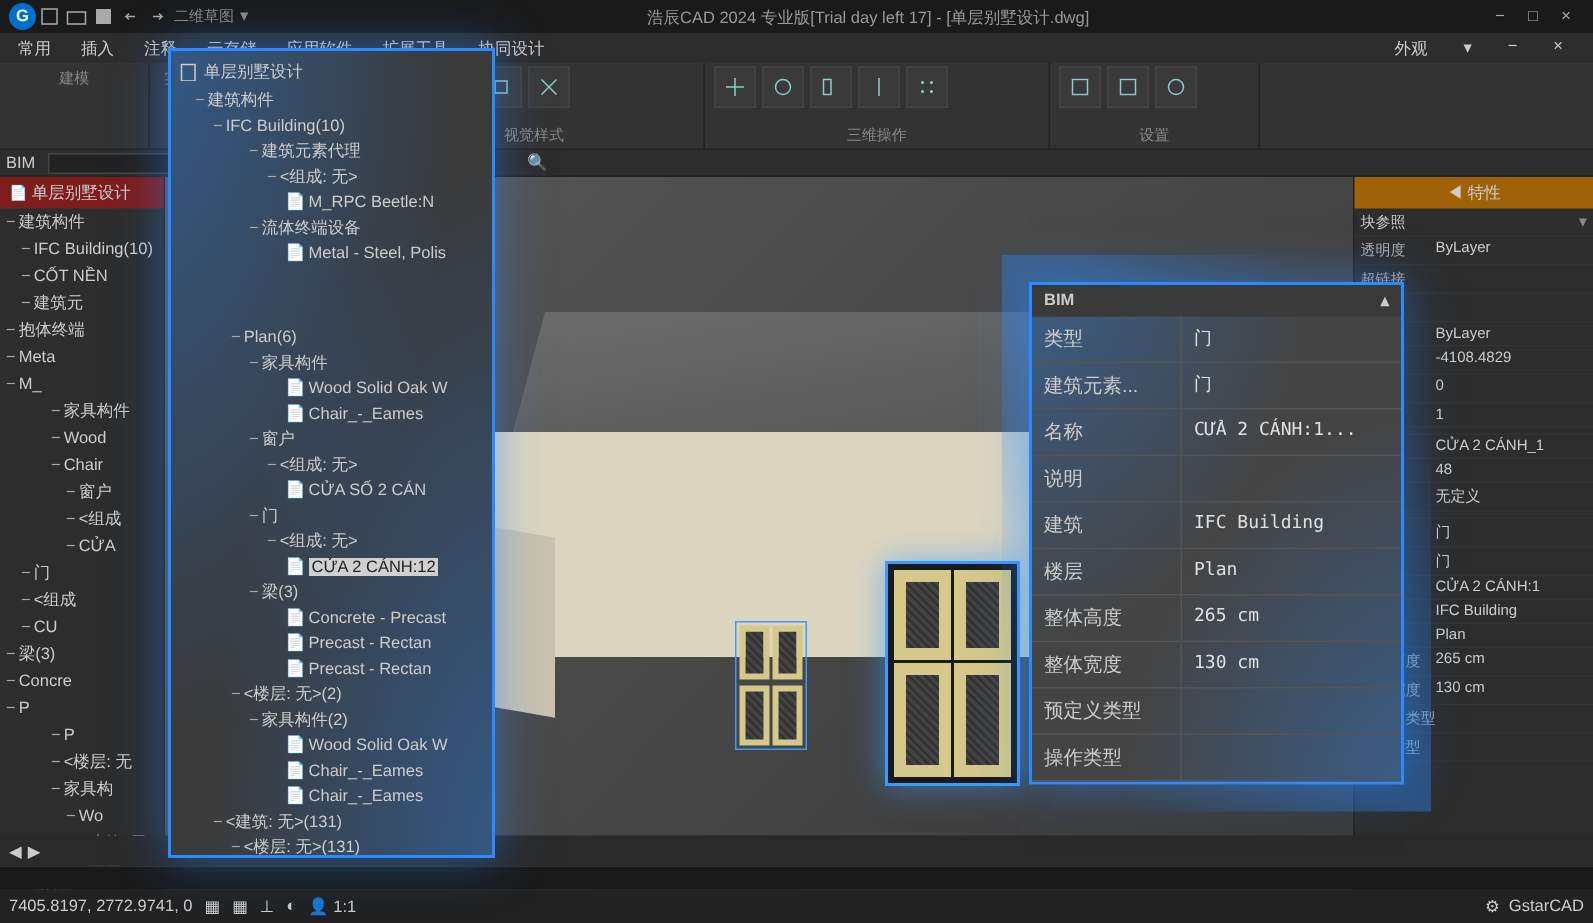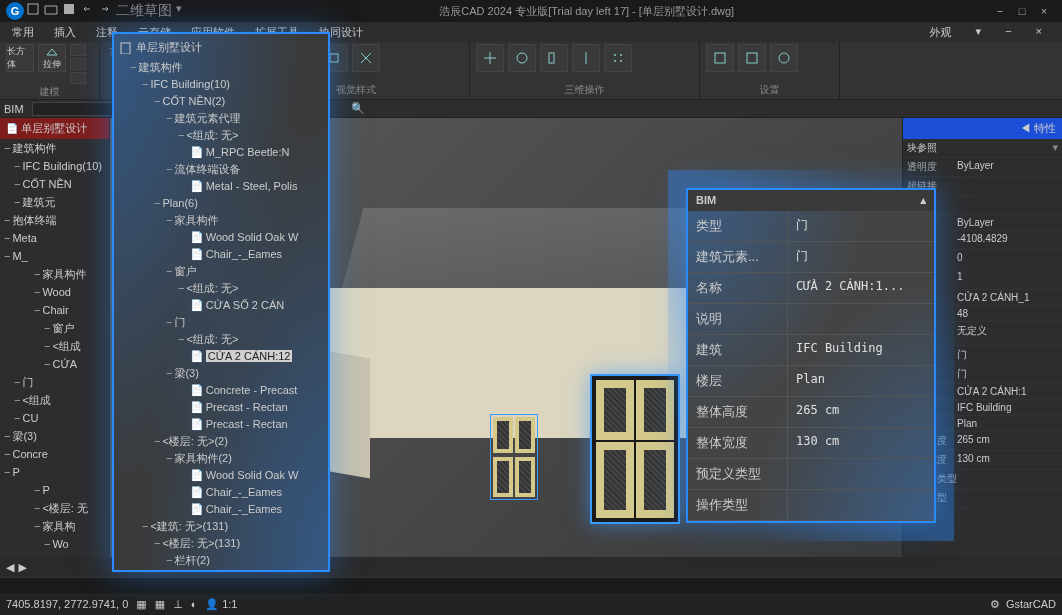--- a/index.html
+++ b/index.html
@@ -42,21 +42,21 @@
 .door-highlight .dp2{top:4px;right:4px;width:38px;height:60px}
 .door-highlight .dp3{bottom:4px;left:4px;width:38px;height:76px}
 .door-highlight .dp4{bottom:4px;right:4px;width:38px;height:76px}
 .door-small{position:absolute;top:296px;left:380px;width:48px;height:86px;border:1px solid #3a9aff}
 .door-small .dpanel{position:absolute;border:4px solid #d4c88a;background:repeating-linear-gradient(45deg,#444 0 2px,#333 2px 4px)}
 .door-small .dp1{top:2px;left:2px;width:20px;height:36px}
 .door-small .dp2{top:2px;right:2px;width:20px;height:36px}
 .door-small .dp3{bottom:2px;left:2px;width:20px;height:40px}
 .door-small .dp4{bottom:2px;right:2px;width:20px;height:40px}
 .right-panel{width:160px;background:#2d2d2d;border-left:1px solid #222;display:flex;flex-direction:column}
-.prop-header{background:#1d4ed8;padding:3px 6px;display:flex;justify-content:flex-end;align-items:center}
+.prop-header{background:#a16207;padding:3px 6px;display:flex;justify-content:center;align-items:center}
 .prop-row{display:flex;padding:2px 4px;border-bottom:1px solid #333}
 .prop-row .k{width:50px;color:#aaa;font-size:10px}
 .prop-row .v{flex:1;color:#ccc;font-size:10px}
 .popup-tree{position:absolute;top:32px;left:112px;width:218px;height:540px;background:#3a3a3a;border:2px solid #2a8aff;box-shadow:0 0 30px rgba(42,138,255,.5);padding:4px;overflow:hidden;z-index:10}
 .popup-tree::before{content:"";position:absolute;top:-12px;left:-12px;right:-12px;bottom:-12px;background:radial-gradient(ellipse at top left,rgba(42,138,255,.4),transparent 60%),radial-gradient(ellipse at bottom right,rgba(42,138,255,.4),transparent 60%);z-index:-1}
 .pt-title{display:flex;align-items:center;gap:4px;padding:2px}
 .pt-title svg{width:12px;height:12px;fill:#ccc}
 .pt-tree{font-size:11px;line-height:17px;margin-top:2px}
 .pt-item{white-space:nowrap;overflow:hidden}
 .pt-item .t{color:#aaa;margin-right:2px}
@@ -88,21 +88,21 @@
       </svg>
     <svg class="ti">
         <rect x="2" y="2" width="10" height="10" fill="#aaa"></rect>
       </svg>
     <svg class="ti">
         <path d="M10 7H4l2-2M4 7l2 2" stroke="#aaa" fill="none"></path>
       </svg>
     <svg class="ti">
         <path d="M4 7h6l-2-2M10 7l-2 2" stroke="#aaa" fill="none"></path>
       </svg>
-    <span style="color:#888;font-size:14px">二维草图</span>
+    <span style="color:#888;font-size:10px">二维草图</span>
     <span style="color:#888">▾</span>
   </div>
   <div class="tb-spacer">浩辰CAD 2024 专业版[Trial day left 17] - [单层别墅设计.dwg]</div>
   <div class="wc">
     <span>−</span>
     <span>□</span>
     <span>×</span>
   </div>
 </div>
 
@@ -117,39 +117,20 @@
   <div class="dropdown">
     <span>外观</span>
     <span>▾</span>
     <span>−</span>
     <span>×</span>
   </div>
 </div>
 
 <div class="ribbon">
   <div class="ribbon-group" style="width:100px">
-    <div class="rg-icons">
-      <div class="ri big">
-          <svg>
-            <rect x="2" y="2" width="10" height="10" stroke="#8cc" fill="none"></rect>
-          </svg>
-          <span style="font-size:9px">长方体</span>
-        </div>
-      <div class="ri big">
-          <svg>
-            <path d="M2 10l5-6 5 6z" stroke="#8cc" fill="none"></path>
-          </svg>
-          <span style="font-size:9px">拉伸</span>
-        </div>
-      <div style="display:flex;flex-direction:column;gap:2px">
-        <div class="ri" style="width:16px;height:12px"></div>
-        <div class="ri" style="width:16px;height:12px"></div>
-        <div class="ri" style="width:16px;height:12px"></div>
-      </div>
-    </div>
     <div class="rg-label">建模</div>
   </div>
   <div class="ribbon-group" style="width:40px">
     <div class="rg-label">实体</div>
   </div>
   <div class="ribbon-group" style="width:220px;margin-left:110px">
     <div class="rg-icons">
       <div class="ri big">
           <svg>
             <rect x="2" y="4" width="10" height="6" stroke="#8cc" fill="none"></rect>
@@ -388,27 +369,26 @@
 <div class="popup-tree">
   <div class="pt-title">
       <svg>
         <rect x="1" y="1" width="9" height="11" fill="none" stroke="#ccc"></rect>
       </svg>
       <span>单层别墅设计</span>
     </div>
   <div class="pt-tree" id="pt-tree">
       <div class="pt-item" style="padding-left: 12px;"><span class="t">−</span>建筑构件</div>
       <div class="pt-item" style="padding-left: 24px;"><span class="t">−</span>IFC Building(10)</div>
-      <div class="pt-item" style="padding-left: 36px;"><span class="t">−</span>CỐT NỀN(2)</div>
       <div class="pt-item" style="padding-left: 48px;"><span class="t">−</span>建筑元素代理</div>
       <div class="pt-item" style="padding-left: 60px;"><span class="t">−</span>&lt;组成: 无&gt;</div>
       <div class="pt-item" style="padding-left: 72px;"><span class="t">📄</span>M_RPC Beetle:N</div>
       <div class="pt-item" style="padding-left: 48px;"><span class="t">−</span>流体终端设备</div>
       <div class="pt-item" style="padding-left: 72px;"><span class="t">📄</span>Metal - Steel, Polis</div>
-      <div class="pt-item" style="padding-left: 36px;"><span class="t">−</span>Plan(6)</div>
+      <div class="pt-item" style="padding-left: 36px; margin-top: 39px;"><span class="t">−</span>Plan(6)</div>
       <div class="pt-item" style="padding-left: 48px;"><span class="t">−</span>家具构件</div>
       <div class="pt-item" style="padding-left: 72px;"><span class="t">📄</span>Wood Solid Oak W</div>
       <div class="pt-item" style="padding-left: 72px;"><span class="t">📄</span>Chair_-_Eames</div>
       <div class="pt-item" style="padding-left: 48px;"><span class="t">−</span>窗户</div>
       <div class="pt-item" style="padding-left: 60px;"><span class="t">−</span>&lt;组成: 无&gt;</div>
       <div class="pt-item" style="padding-left: 72px;"><span class="t">📄</span>CỬA SỐ 2 CÁN</div>
       <div class="pt-item" style="padding-left: 48px;"><span class="t">−</span>门</div>
       <div class="pt-item" style="padding-left: 60px;"><span class="t">−</span>&lt;组成: 无&gt;</div>
       <div class="pt-item" style="padding-left: 72px;"><span class="t">📄</span><span class="sel">CỬA 2 CÁNH:12</span></div>
       <div class="pt-item" style="padding-left: 48px;"><span class="t">−</span>梁(3)</div>

